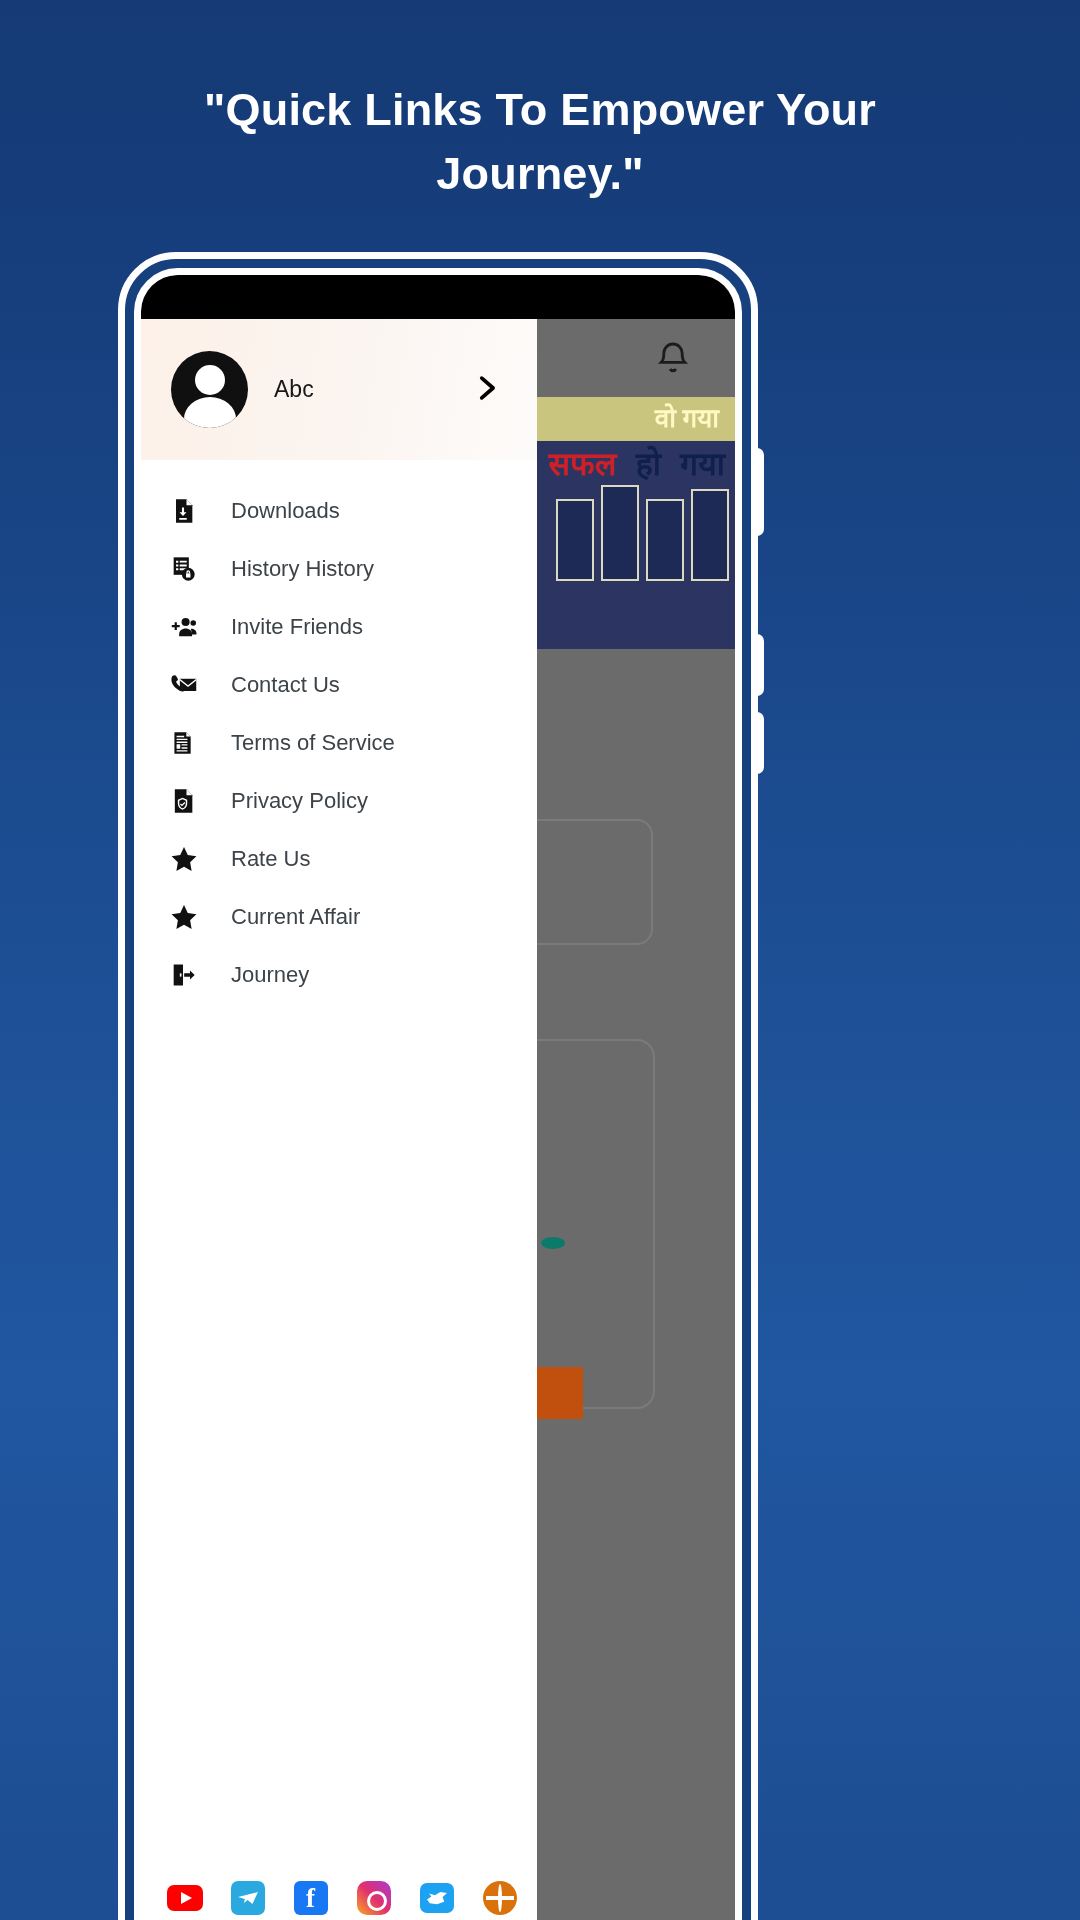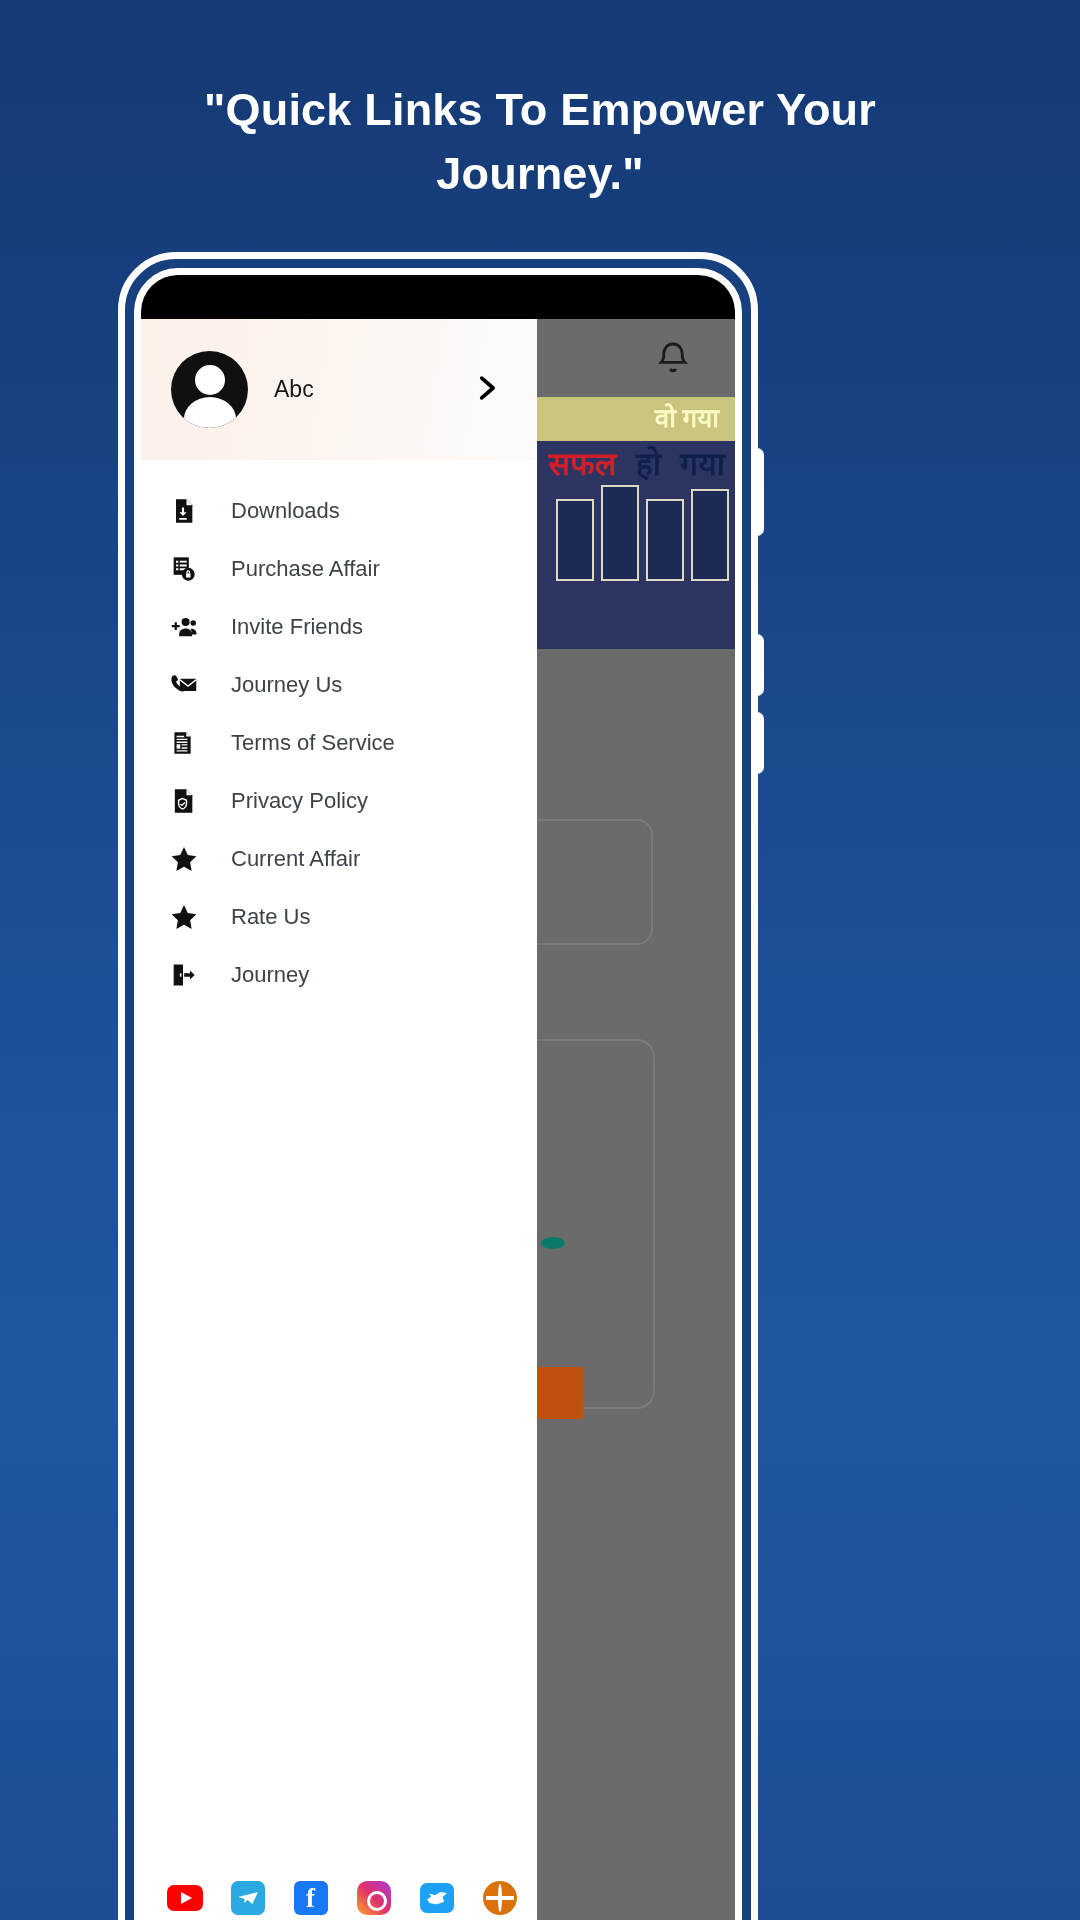--- a/index.html
+++ b/index.html
@@ -204,21 +204,21 @@
           <div class="menu-item">
             <span class="mi-icon">
               <svg viewBox="0 0 24 24" width="28" height="28">
                   <path fill="#111" d="M4 2h13v15H4z"></path>
                   <path fill="#fff" d="M6 5h2v1.6H6zm3.2 0h6V6.4h-6zM6 8.2h2v1.6H6zm3.2 0h6v1.6h-6zM6 11.4h2V13H6zm3.2 0h6V13h-6z"></path>
                   <circle cx="16.5" cy="16.5" r="5.5" fill="#111"></circle>
                   <path fill="#fff" d="M14.6 15.7h3.8v3.6h-3.8z"></path>
                   <path fill="none" stroke="#fff" stroke-width="1.1" d="M15.5 15.6v-1a1 1 0 0 1 2 0v1"></path>
                 </svg>
             </span>
-            <span class="mi-label">Purchase Affair</span>
+            <span class="mi-label">History History</span>
           </div>
 
           <div class="menu-item">
             <span class="mi-icon">
               <svg viewBox="0 0 26 24" width="30" height="28">
                   <path fill="#111" d="M2.4 10.3h2.5V7.8h1.9v2.5h2.5v1.9H6.8v2.5H4.9v-2.5H2.4z"></path>
                   <circle cx="14.4" cy="7.6" r="3.5" fill="#111"></circle>
                   <path fill="#111" d="M8.8 18.4c0-3.1 2.5-5 5.6-5s5.6 1.9 5.6 5v1.6H8.8z"></path>
                   <circle cx="21" cy="8.6" r="2.4" fill="#111"></circle>
                   <path fill="#111" d="M19.2 13.6c2.6 0 4.6 1.4 4.6 4v.9h-4.1c0-1.9-.2-3.4-.9-4.6z"></path>
@@ -228,21 +228,21 @@
           </div>
 
           <div class="menu-item">
             <span class="mi-icon">
               <svg viewBox="0 0 26 24" width="30" height="28">
                   <path fill="#111" d="M2.6 4.6c1.4-1.4 3.1-1.3 3.6-.4l1.4 2.4c.4.7.1 1.3-.5 1.7l-1 .7c.5 1.6 1.9 3.3 3.4 4.2l.7-1c.4-.6 1-.9 1.7-.5l2.4 1.4c.9.5 1 2.2-.4 3.6-1.6 1.6-4.3 1-7.4-1.6C3.4 12.5 1 9 2.6 4.6z"></path>
                   <path fill="#111" d="M9.4 6.6h14.2v10.6H9.4z"></path>
                   <path fill="#fff" d="m9.4 6.6 7.1 5.6 7.1-5.6v1.5l-7.1 5.6-7.1-5.6z"></path>
                 </svg>
             </span>
-            <span class="mi-label">Journey Us</span>
+            <span class="mi-label">Contact Us</span>
           </div>
 
           <div class="menu-item">
             <span class="mi-icon">
               <svg viewBox="0 0 24 24" width="26" height="28">
                   <path fill="#111" d="M5 2h11l4 4v16H5z"></path>
                   <path fill="#fff" d="M16 2v4h4z"></path>
                   <path fill="#fff" d="M7 5.4h7v1.3H7zm0 2.6h10v1.3H7zm0 2.6h10v1.3H7zm0 2.6h3.4v4H7zm4.6 0H17v1.2h-5.4zm0 2.8H17v1.2h-5.4zM7 18.6h10v1.3H7z"></path>
                 </svg>
             </span>
@@ -261,30 +261,30 @@
             </span>
             <span class="mi-label">Privacy Policy</span>
           </div>
 
           <div class="menu-item">
             <span class="mi-icon">
               <svg viewBox="0 0 24 24" width="30" height="30">
                   <path fill="#111" d="M12 2.4 15 8.7l6.9 1-5 4.9 1.2 6.9-6.1-3.3-6.1 3.3 1.2-6.9-5-4.9 6.9-1z"></path>
                 </svg>
             </span>
-            <span class="mi-label">Current Affair</span>
+            <span class="mi-label">Rate Us</span>
           </div>
 
           <div class="menu-item">
             <span class="mi-icon">
               <svg viewBox="0 0 24 24" width="30" height="30">
                   <path fill="#111" d="M12 2.4 15 8.7l6.9 1-5 4.9 1.2 6.9-6.1-3.3-6.1 3.3 1.2-6.9-5-4.9 6.9-1z"></path>
                 </svg>
             </span>
-            <span class="mi-label">Rate Us</span>
+            <span class="mi-label">Current Affair</span>
           </div>
 
           <div class="menu-item">
             <span class="mi-icon">
               <svg viewBox="0 0 24 24" width="28" height="28">
                   <path fill="#111" d="M4 3h8v18H4z"></path>
                   <path fill="#fff" d="M9.3 10.6h1.4v2.8H9.3z"></path>
                   <path fill="#111" d="M13 10.6h5v-2.4l4 3.8-4 3.8v-2.4h-5z"></path>
                 </svg>
             </span>

